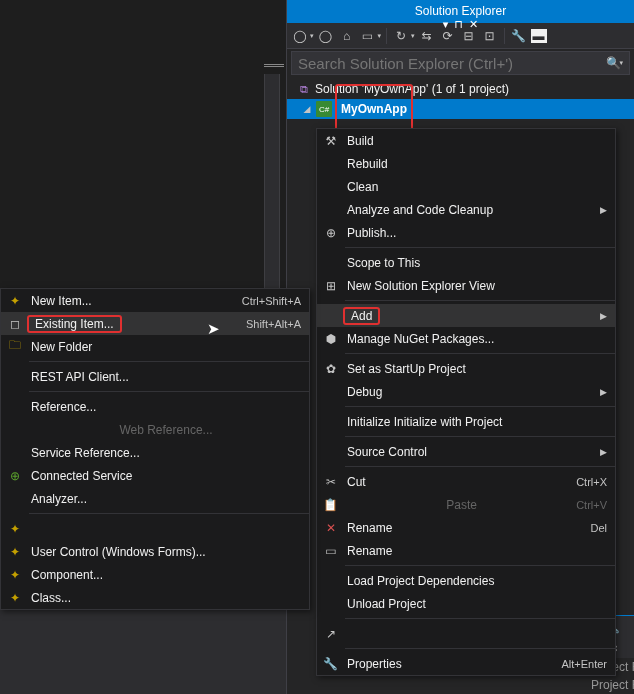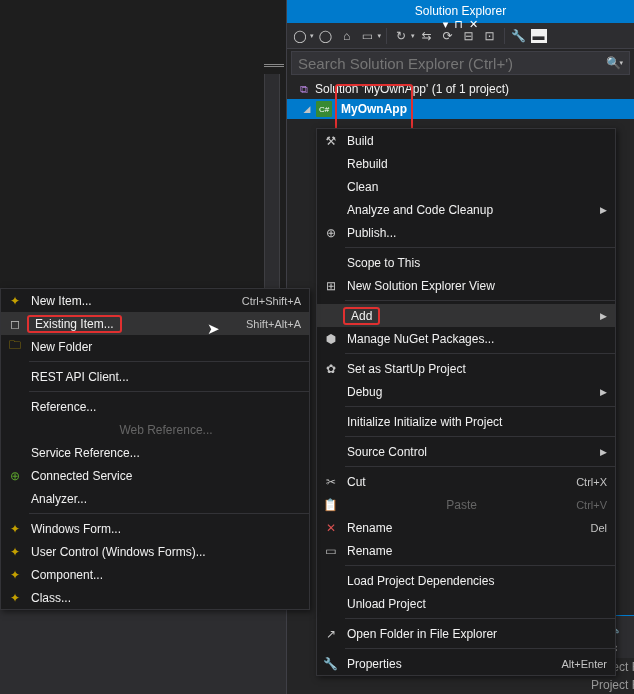--- a/index.html
+++ b/index.html
@@ -230,21 +230,20 @@
       <span class="menu-icon"></span>
       <span class="menu-label">Load Project Dependencies</span>
     </div>
   <div class="menu-row">
       <span class="menu-icon"></span>
       <span class="menu-label">Unload Project</span>
     </div>
   <div class="menu-sep"></div>
   <div class="menu-row">
       <span class="menu-icon">↗</span>
-      <span class="menu-label">Open Folder in File Explorer</span>
     </div>
   <div class="menu-sep"></div>
   <div class="menu-row">
       <span class="menu-icon">🔧</span>
       <span class="menu-label">Properties</span>
       <span class="menu-shortcut">Alt+Enter</span>
     </div>
 </div>
 
 <div class="context-menu menu-secondary">
@@ -284,21 +283,20 @@
       <span class="menu-icon" style="color:#5aa02c">⊕</span>
       <span class="menu-label">Connected Service</span>
     </div>
   <div class="menu-row">
       <span class="menu-icon"></span>
       <span class="menu-label">Analyzer...</span>
     </div>
   <div class="menu-sep"></div>
   <div class="menu-row">
       <span class="menu-icon" style="color:#c4a000">✦</span>
-      <span class="menu-label">Windows Form...</span>
     </div>
   <div class="menu-row">
       <span class="menu-icon" style="color:#c4a000">✦</span>
       <span class="menu-label">User Control (Windows Forms)...</span>
     </div>
   <div class="menu-row">
       <span class="menu-icon" style="color:#c4a000">✦</span>
       <span class="menu-label">Component...</span>
     </div>
   <div class="menu-row">

